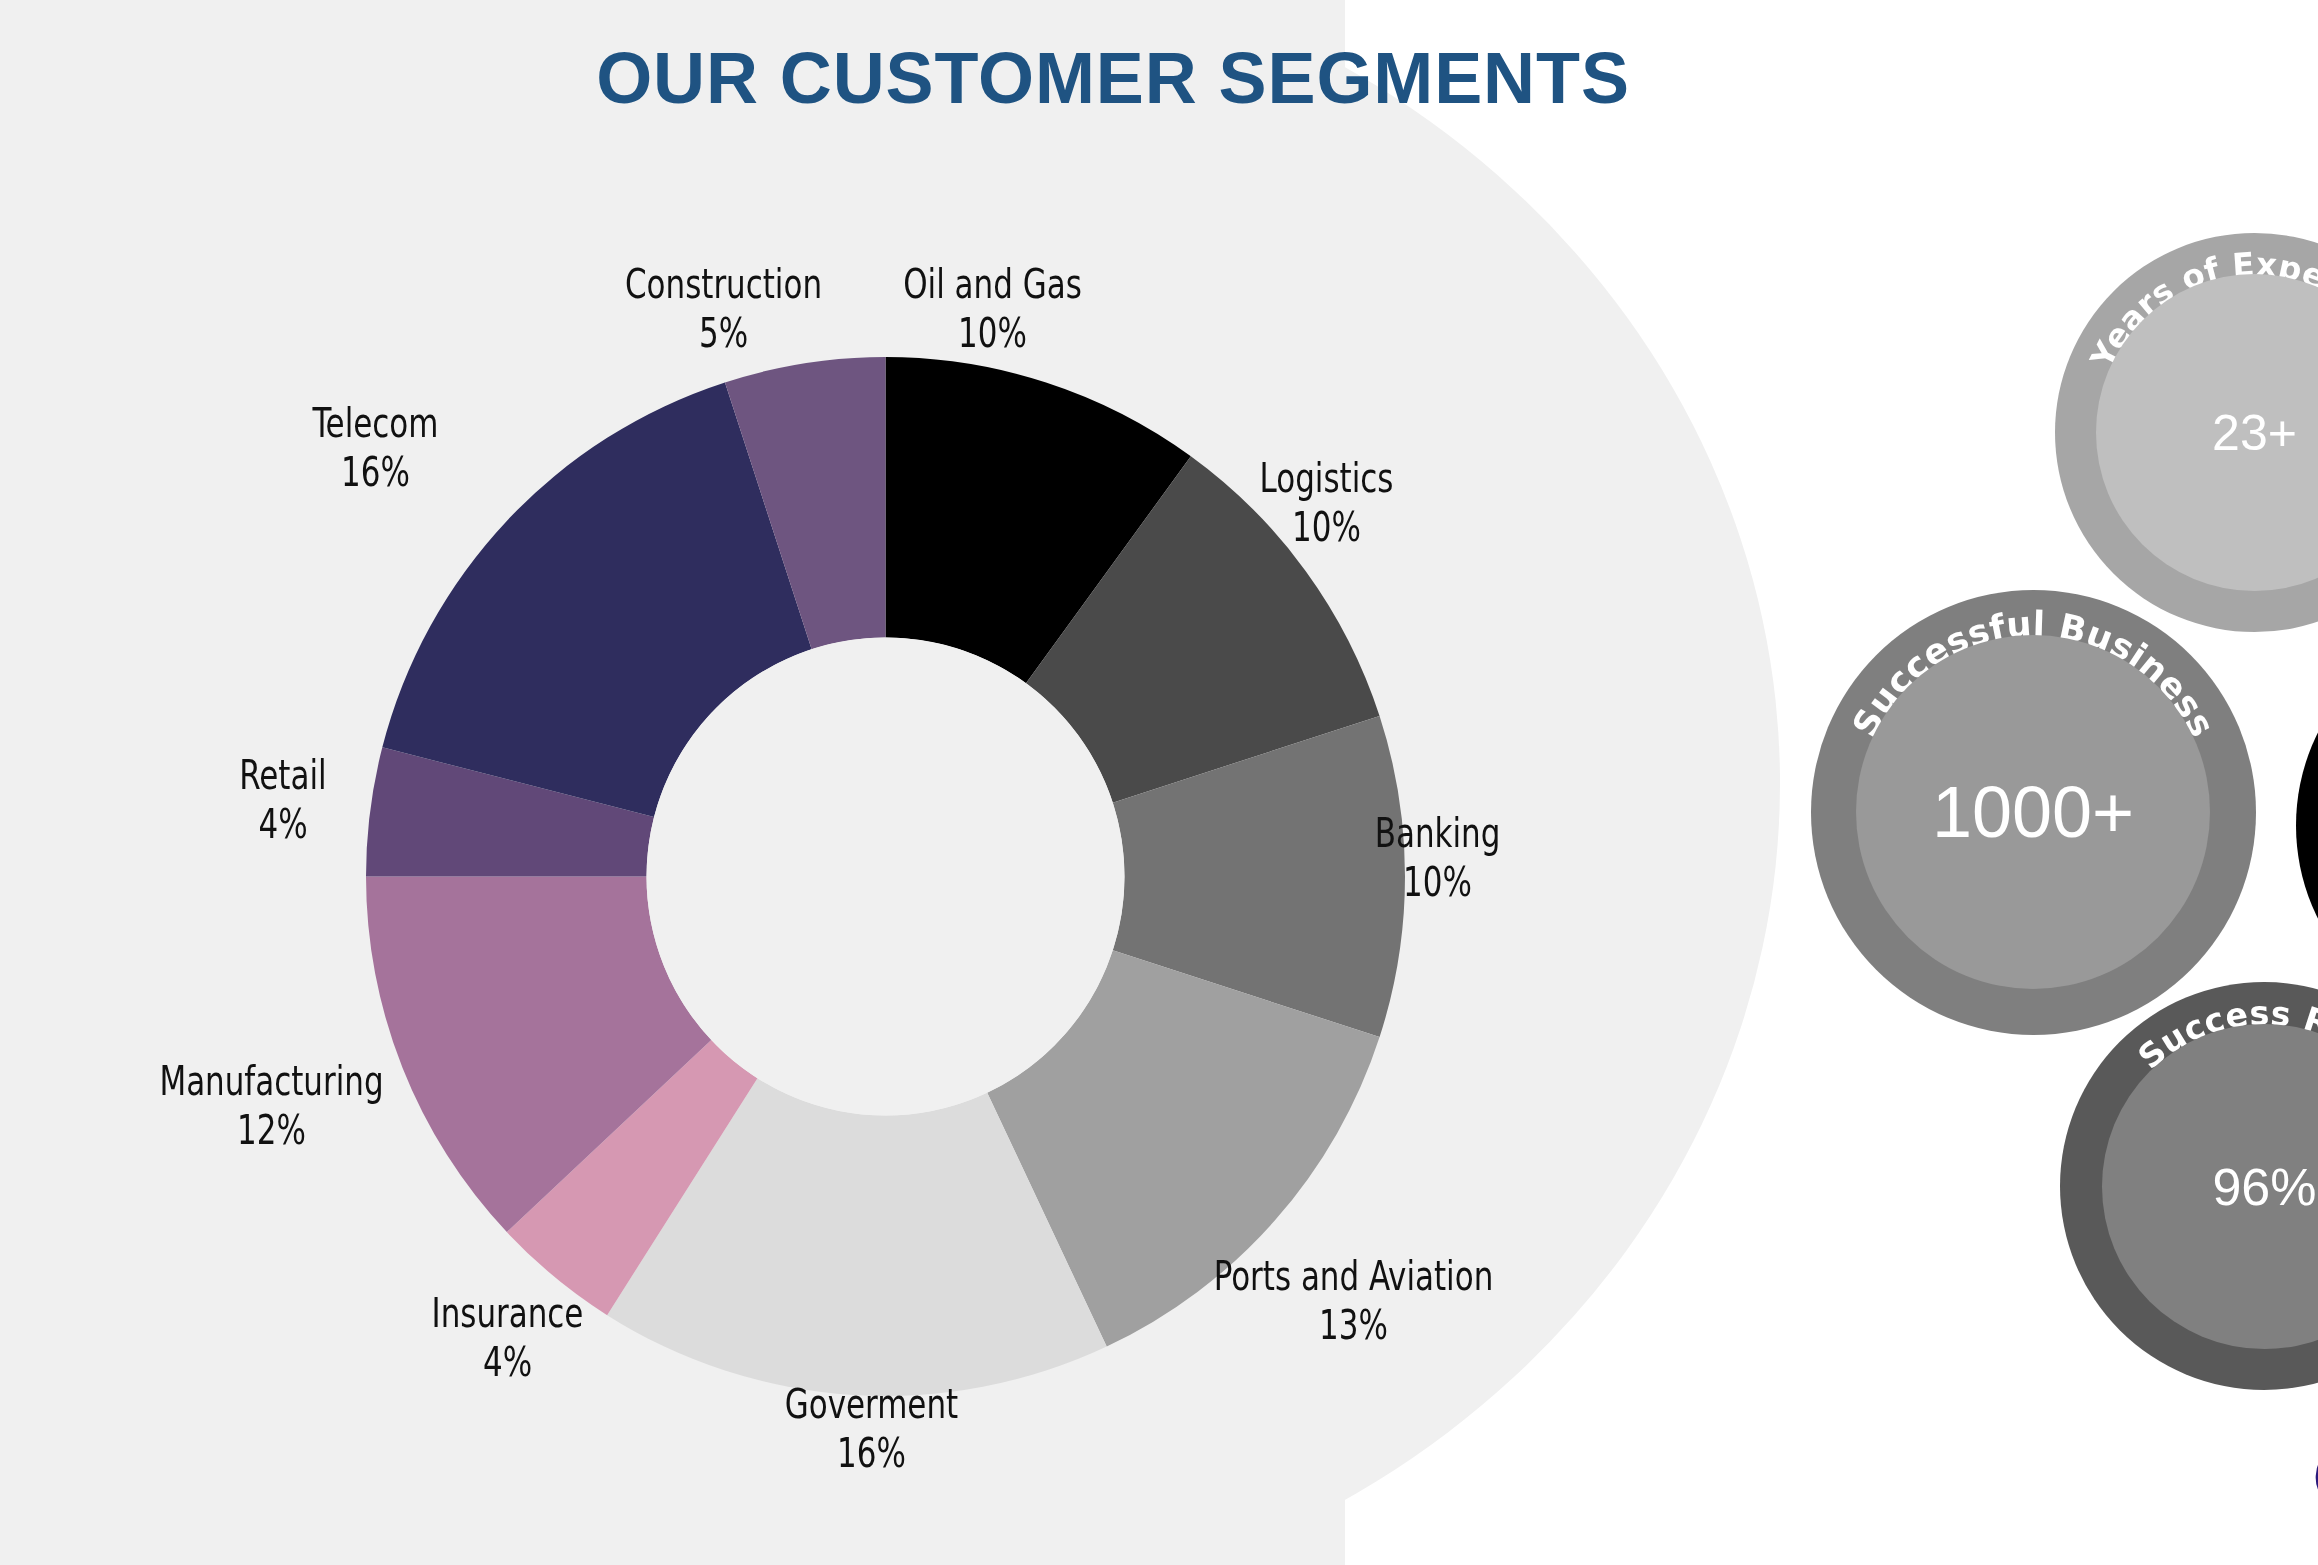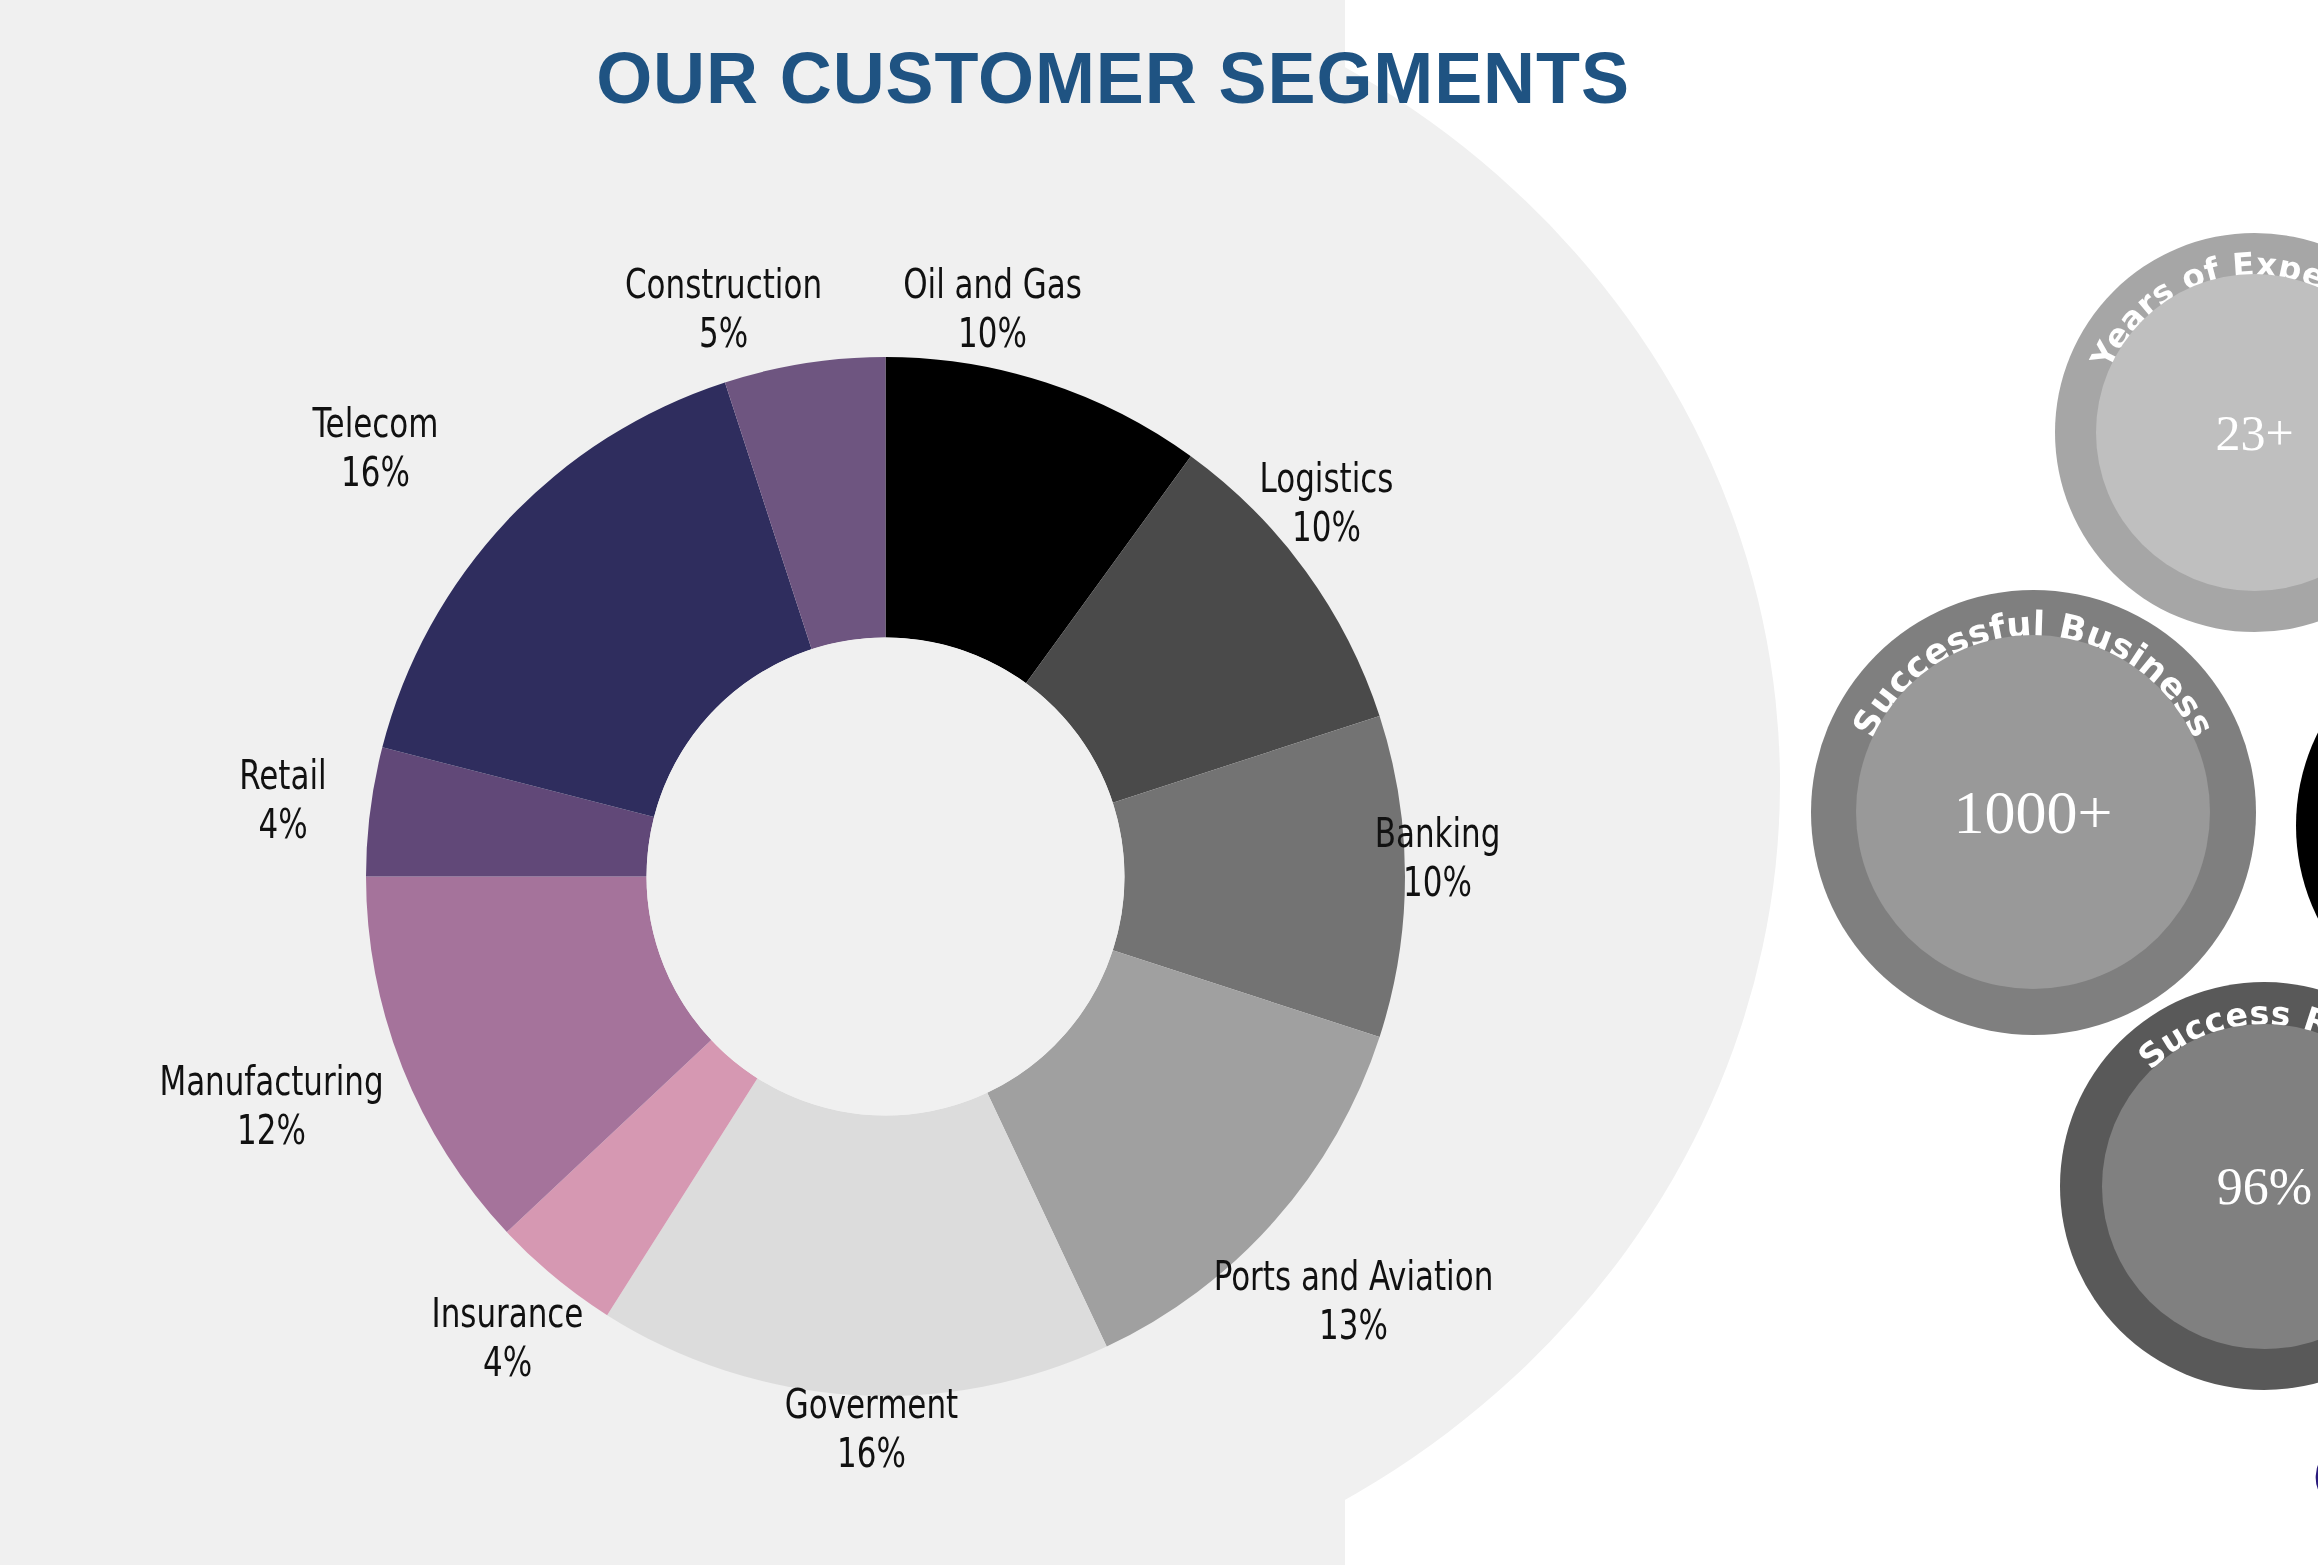--- a/index.html
+++ b/index.html
@@ -83,21 +83,21 @@
   .badge .inner{
     position:absolute;
     border-radius:50%;
     display:flex;
     align-items:center;
     justify-content:center;
   }
   .badge .value{
     color:#ffffff;
     font-weight:400;
-    font-family:Liberation Serif, serif;
+    font-family:Liberation Sans, sans-serif;
   }
   .badge svg.arc{
     position:absolute;
     left:0;top:0;
     width:100%;height:100%;
     overflow:visible;
     pointer-events:none;
   }
   .badge svg.arc text{
     fill:#ffffff;
@@ -221,21 +221,21 @@
   </div>
 
   <div class="badge" id="badge-1" style="left: 1811px; top: 590px; width: 445px; height: 445px; background: rgb(127, 127, 127);">
     <svg class="arc" viewBox="0 0 960 960">
       <defs>
           <path id="arcpath1" d="M 100,480 A 380,380 0 0 1 860,480" fill="none"></path>
         </defs>
       <text font-size="76"><textPath href="#arcpath1" startOffset="50%" text-anchor="middle">Successful Business</textPath></text>
     </svg>
     <div class="inner" style="left: 45px; top: 45px; width: 354px; height: 354px; background: rgb(153, 153, 153);">
-      <span class="value" style="font-size:62px;">1000+</span>
+      <span class="value" style="font-size:72px;">1000+</span>
     </div>
   </div>
 
   <div class="badge" id="badge-2" style="left: 2296px; top: 617px; width: 417px; height: 417px; background: rgb(0, 0, 0);">
     <svg class="arc" viewBox="0 0 900 900">
       <defs>
           <path id="arcpath2" d="M 94,450 A 356,356 0 0 1 806,450" fill="none"></path>
         </defs>
       <text font-size="74"><textPath href="#arcpath2" startOffset="50%" text-anchor="middle">Customer Satisfaction</textPath></text>
     </svg>

